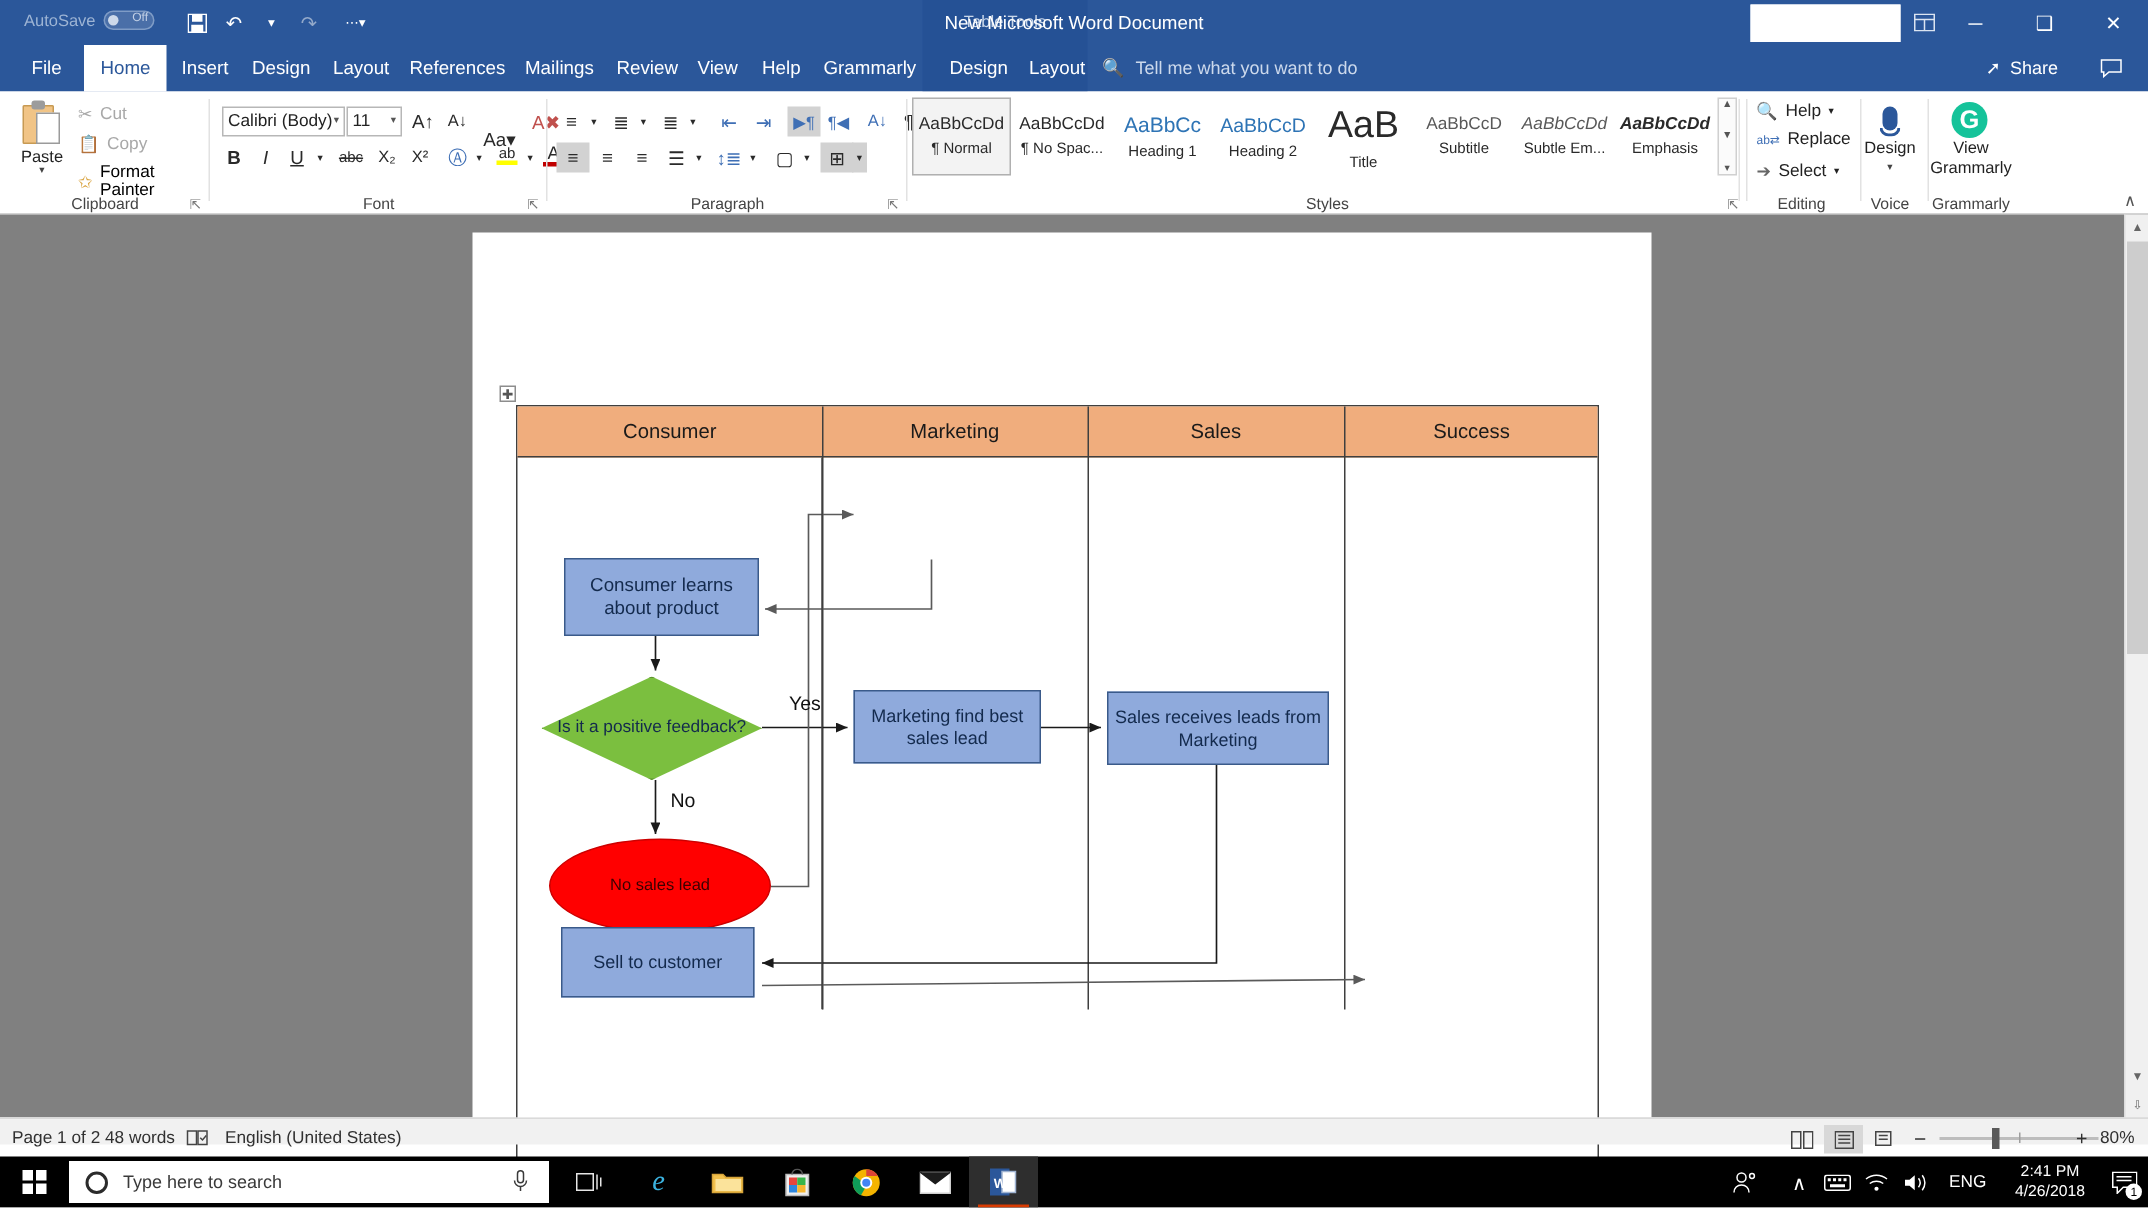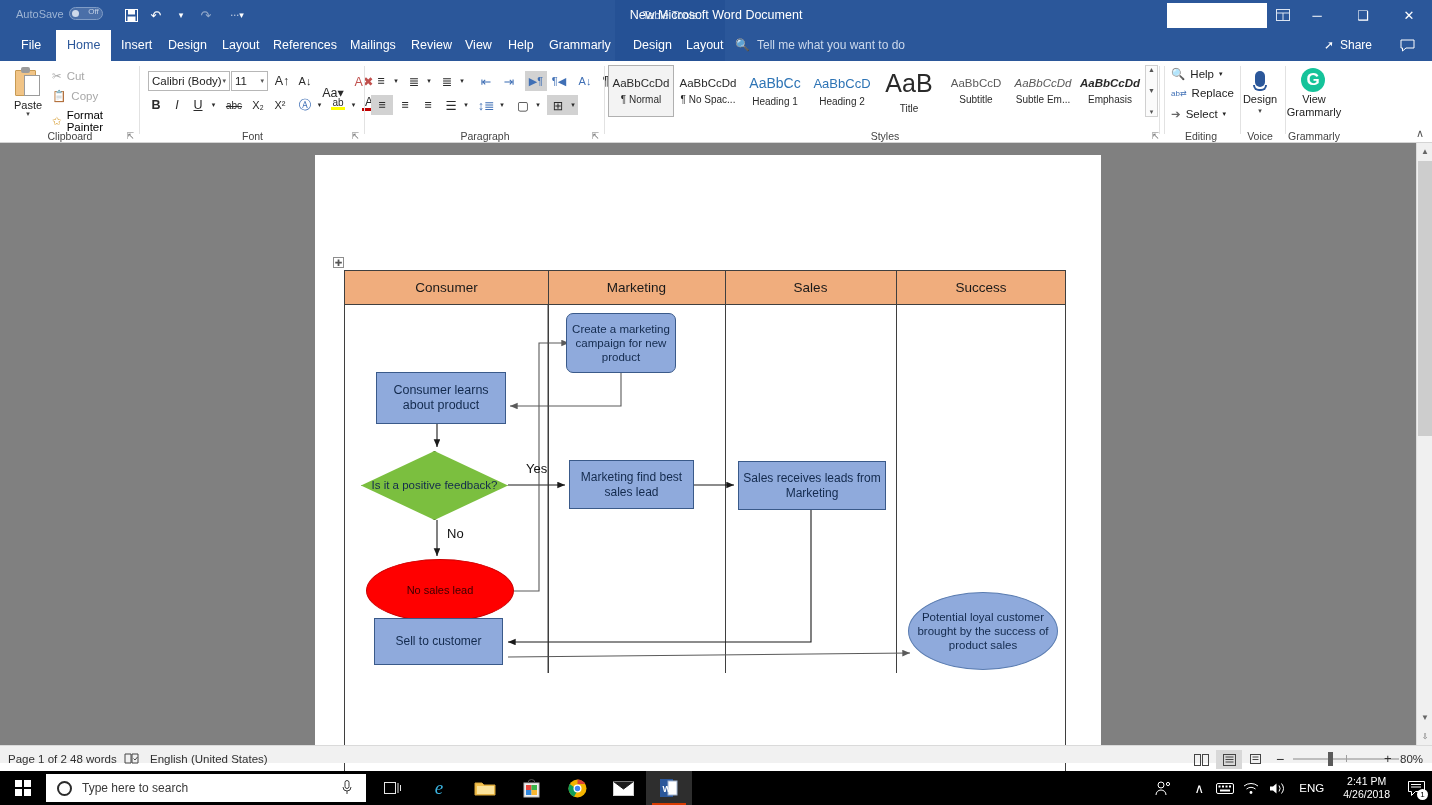--- a/index.html
+++ b/index.html
@@ -647,35 +647,33 @@
 
       <path d="M276,102 L276,135 L165,135" stroke="#5a5a5a" stroke-width="1.1" fill="none" marker-end="url(#ahg)"></path>
 
       <path d="M466,239 L466,371 L163,371" stroke="#1a1a1a" stroke-width="1.1" fill="none" marker-end="url(#ah)"></path>
 
       <path d="M163,386 L565,382" stroke="#5a5a5a" stroke-width="1.1" fill="none" marker-end="url(#ahg)"></path>
 
       <path d="M203,34 L203,402" stroke="#3f3f3f" stroke-width="1" fill="none"></path>
     </svg>
 
-    <div class="node rounded" style="left:221px; top:42px; width:110px; height:60px">Create a marketing campaign for new product</div>
 
     <div class="node" style="left:31px; top:101px; width:130px; height:52px; font-size:12.5px">Consumer learns about product</div>
 
     <div class="node diamond" style="left:16px; top:180px; width:147px; height:69px">Is it a positive feedback?</div>
 
     <div class="node" style="left:224px; top:189px; width:125px; height:49px; font-size:12px">Marketing find best sales lead</div>
 
     <div class="node" style="left:393px; top:190px; width:148px; height:49px; font-size:12px">Sales receives leads from Marketing</div>
 
     <div class="node ellipse-red" style="left:21px; top:288px; width:148px; height:63px">No sales lead</div>
 
     <div class="node" style="left:29px; top:347px; width:129px; height:47px; font-size:12px">Sell to customer</div>
 
-    <div class="node ellipse-blue" style="left:563px; top:321px; width:150px; height:78px">Potential loyal customer brought by the success of product sales</div>
 
     <div class="flow-label" style="left:181px; top:190px">Yes</div>
     <div class="flow-label" style="left:102px; top:255px">No</div>
   </div>
 
   <div class="scrollbar-v">
     <div class="sb-arrow" style="top:0">▲</div>
     <div class="sb-thumb"></div>
     <div class="sb-arrow" style="bottom:19px">▼</div>
     <div class="sb-arrow" style="bottom:0">⇩</div>

